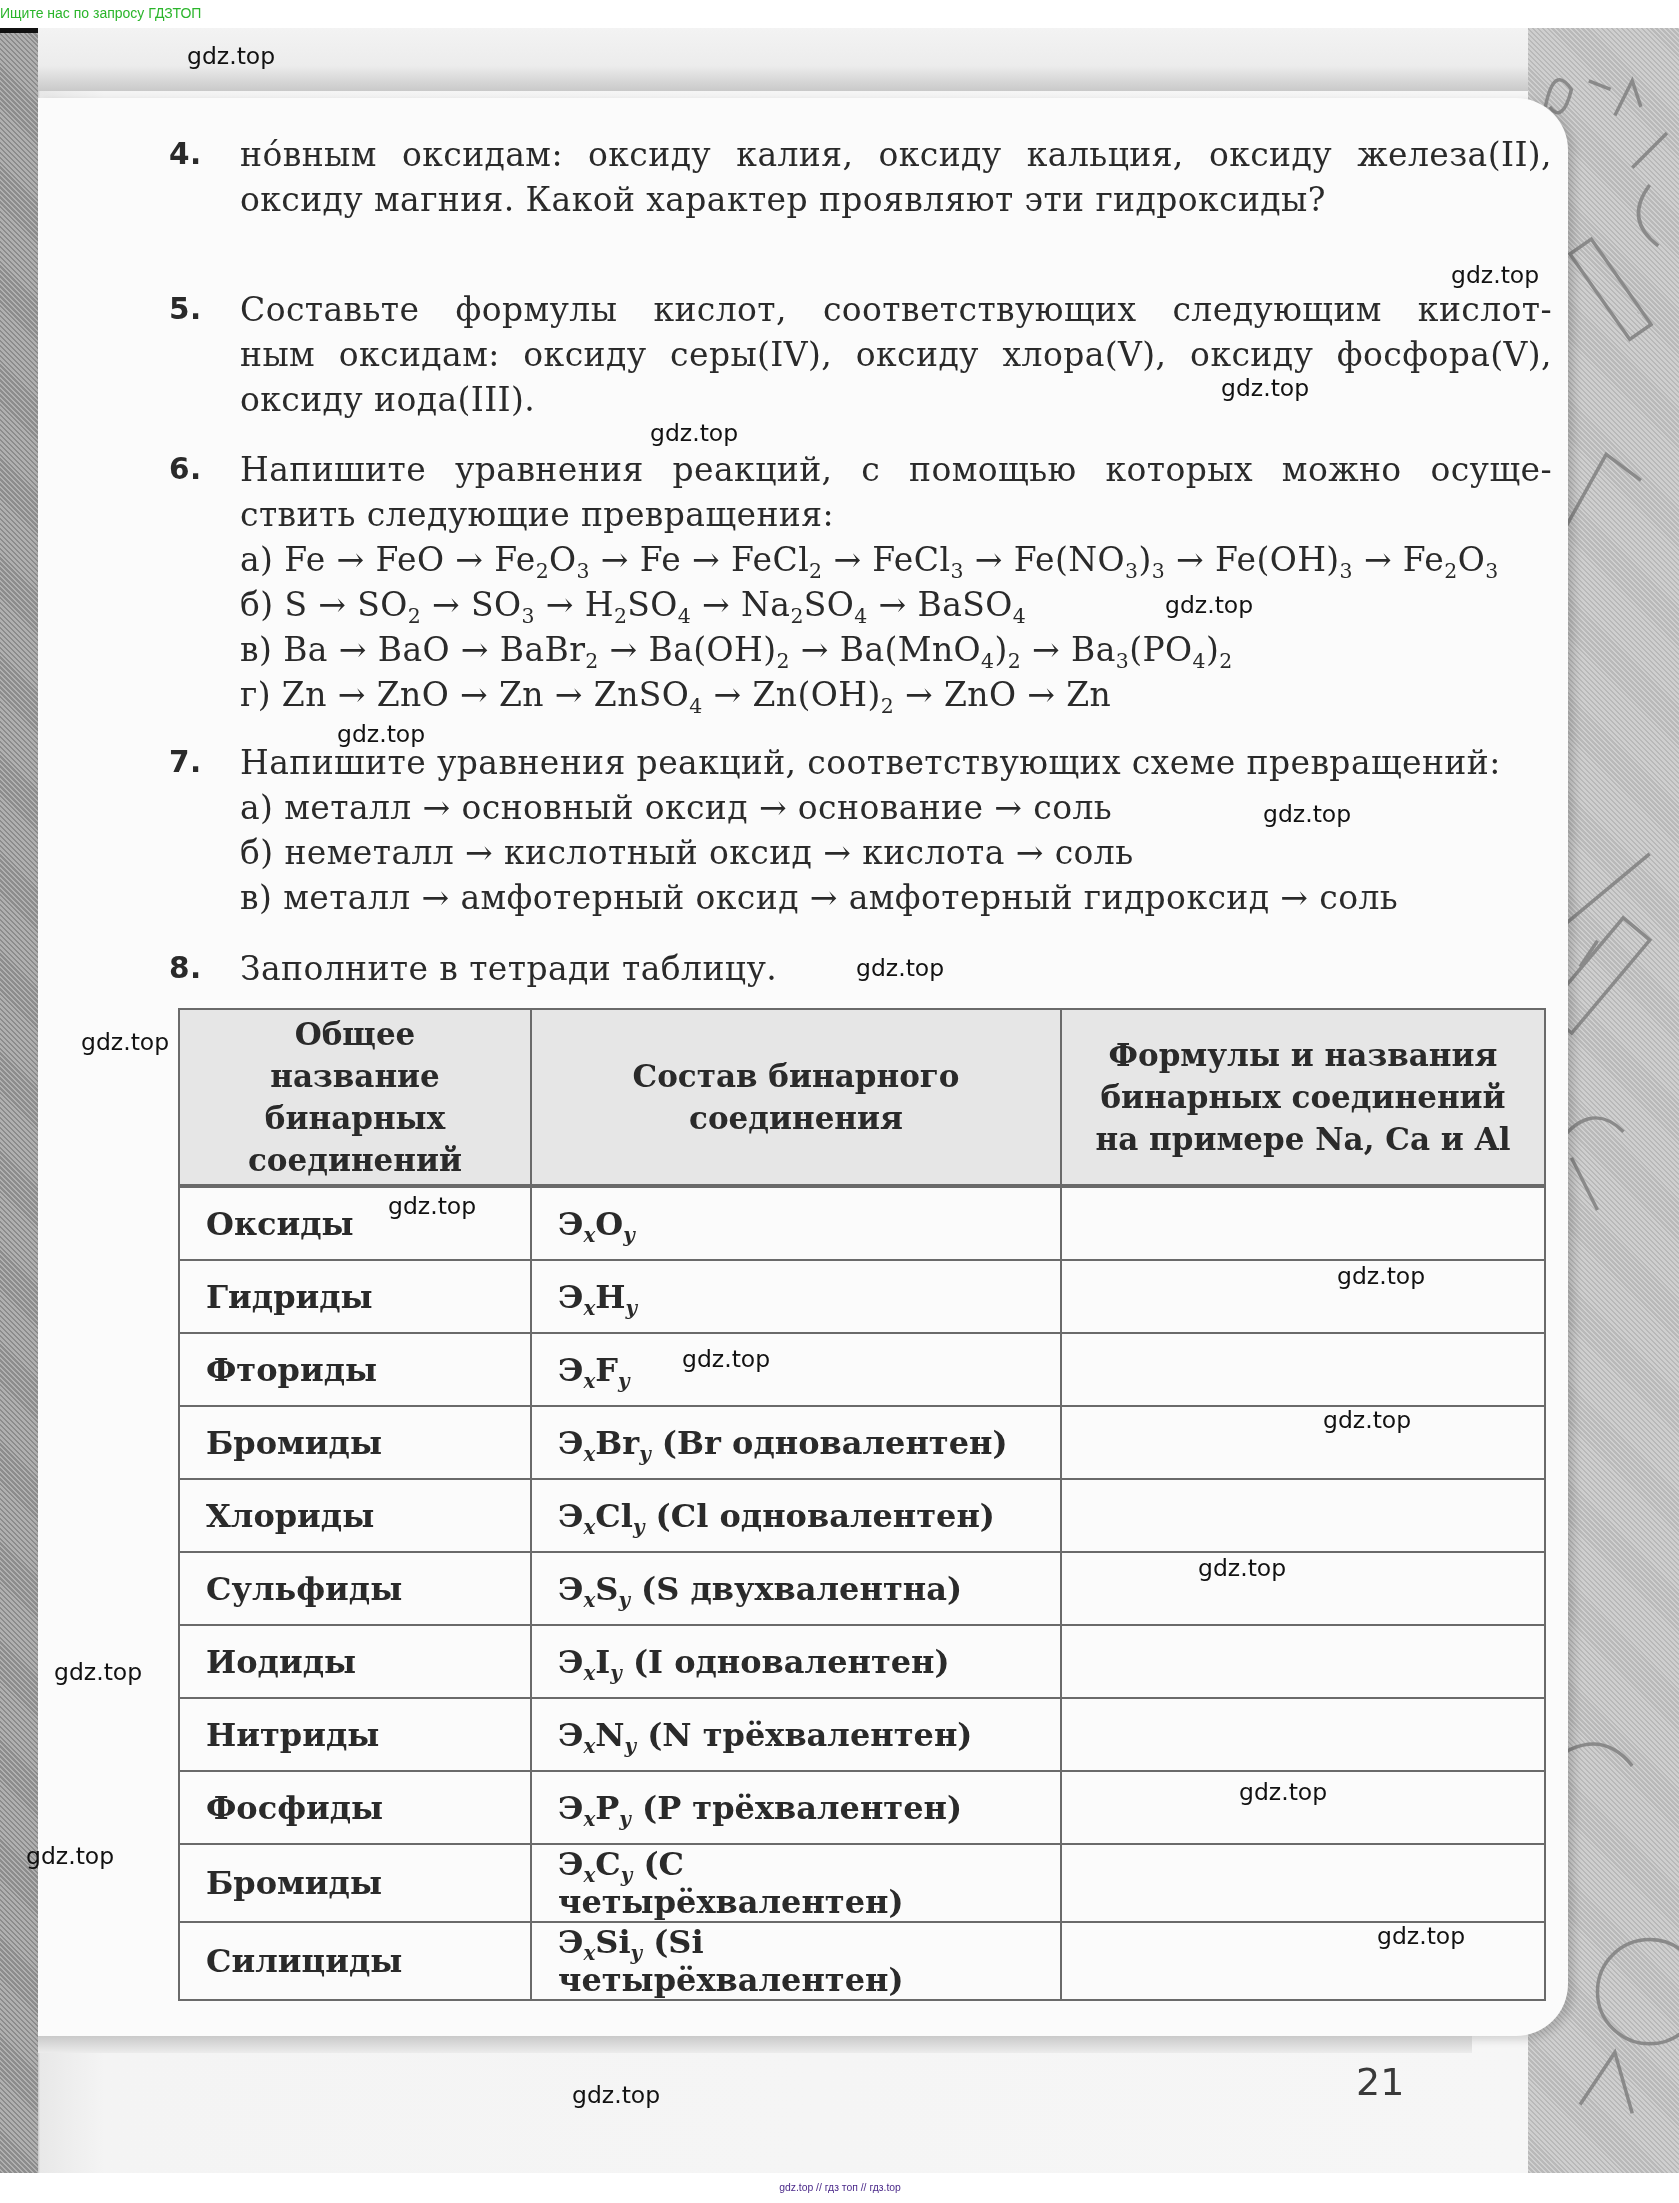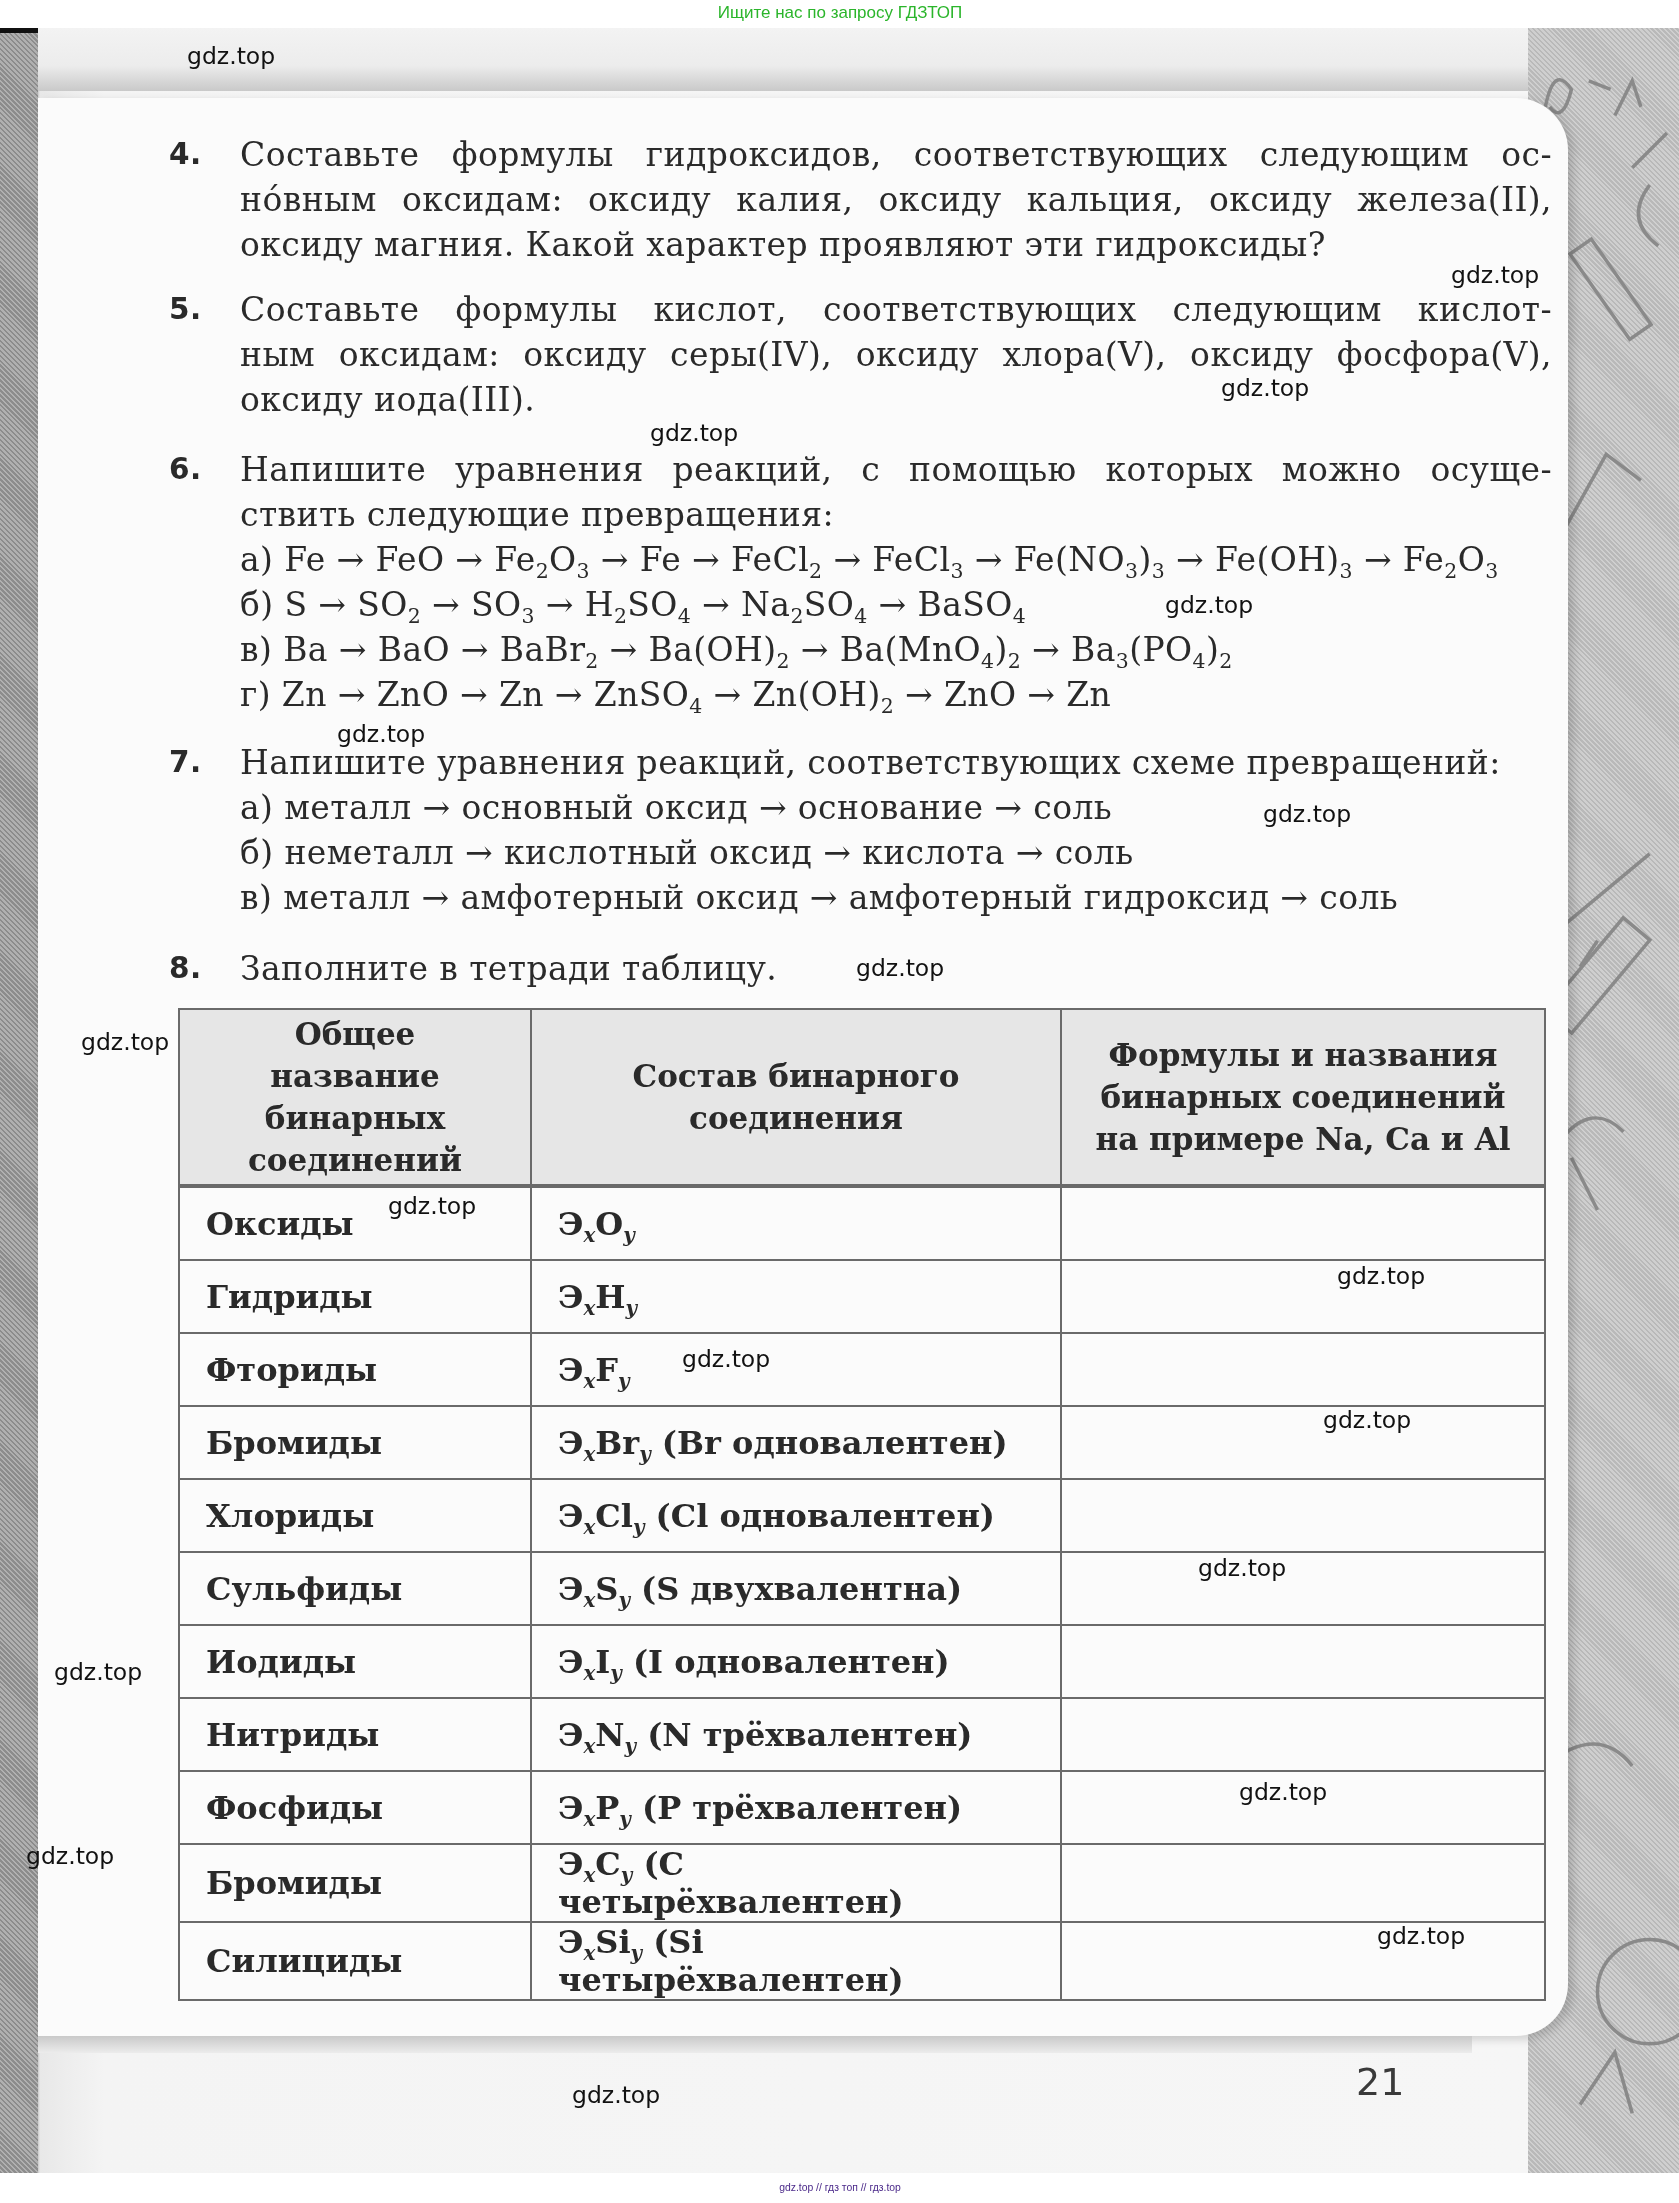--- a/index.html
+++ b/index.html
@@ -4,22 +4,22 @@
 <style>
   html, body { margin:0; padding:0; }
   body {
     width:1680px; height:2203px; position:relative; overflow:hidden;
     background:#ffffff;
     font-family:"DejaVu Serif", "Liberation Serif", serif;
     color:#2a2a2a;
   }
   .top-banner {
     position:absolute; left:0; top:0; width:1680px; height:26px;
-    text-align:center; font-family:"Liberation Sans", sans-serif;
-    font-size:17px; line-height:26px; color:#2bb52b;
+    text-align:left; font-family:"Liberation Sans", sans-serif;
+    font-size:14px; line-height:26px; color:#2bb52b;
   }
   .bottom-banner {
     position:absolute; left:0; top:2173px; width:1680px; height:30px;
     text-align:center; font-family:"Liberation Sans", sans-serif;
     font-size:10.4px; line-height:30px; color:#4b2a8a;
   }
   .scan {
     position:absolute; left:0; top:28px; width:1680px; height:2145px;
     background:linear-gradient(90deg,#9a9a9a 0px,#9a9a9a 35px,#e8e8e8 40px,#f4f4f4 104px,#f6f6f6 1530px,#f2f2f2 1564px);
   }
@@ -112,21 +112,20 @@
         <path d="M60 2390 l40 -60 l20 70"></path>
       </g>
     </svg>
   </div>
   <div class="card"></div>
   <div class="bottom-strip"></div>
 </div>
 
 <div class="task" style="top:132px;">
   <span class="num">4.</span>
-  <span class="line just">Составьте формулы гидроксидов, соответствующих следующим ос-</span>
   <span class="line just">но́вным оксидам: оксиду калия, оксиду кальция, оксиду железа(II),</span>
   <span class="line">оксиду магния. Какой характер проявляют эти гидроксиды?</span>
 </div>
 
 <div class="task" style="top:287px;">
   <span class="num">5.</span>
   <span class="line just">Составьте формулы кислот, соответствующих следующим кислот-</span>
   <span class="line just">ным оксидам: оксиду серы(IV), оксиду хлора(V), оксиду фосфора(V),</span>
   <span class="line">оксиду иода(III).</span>
 </div>

